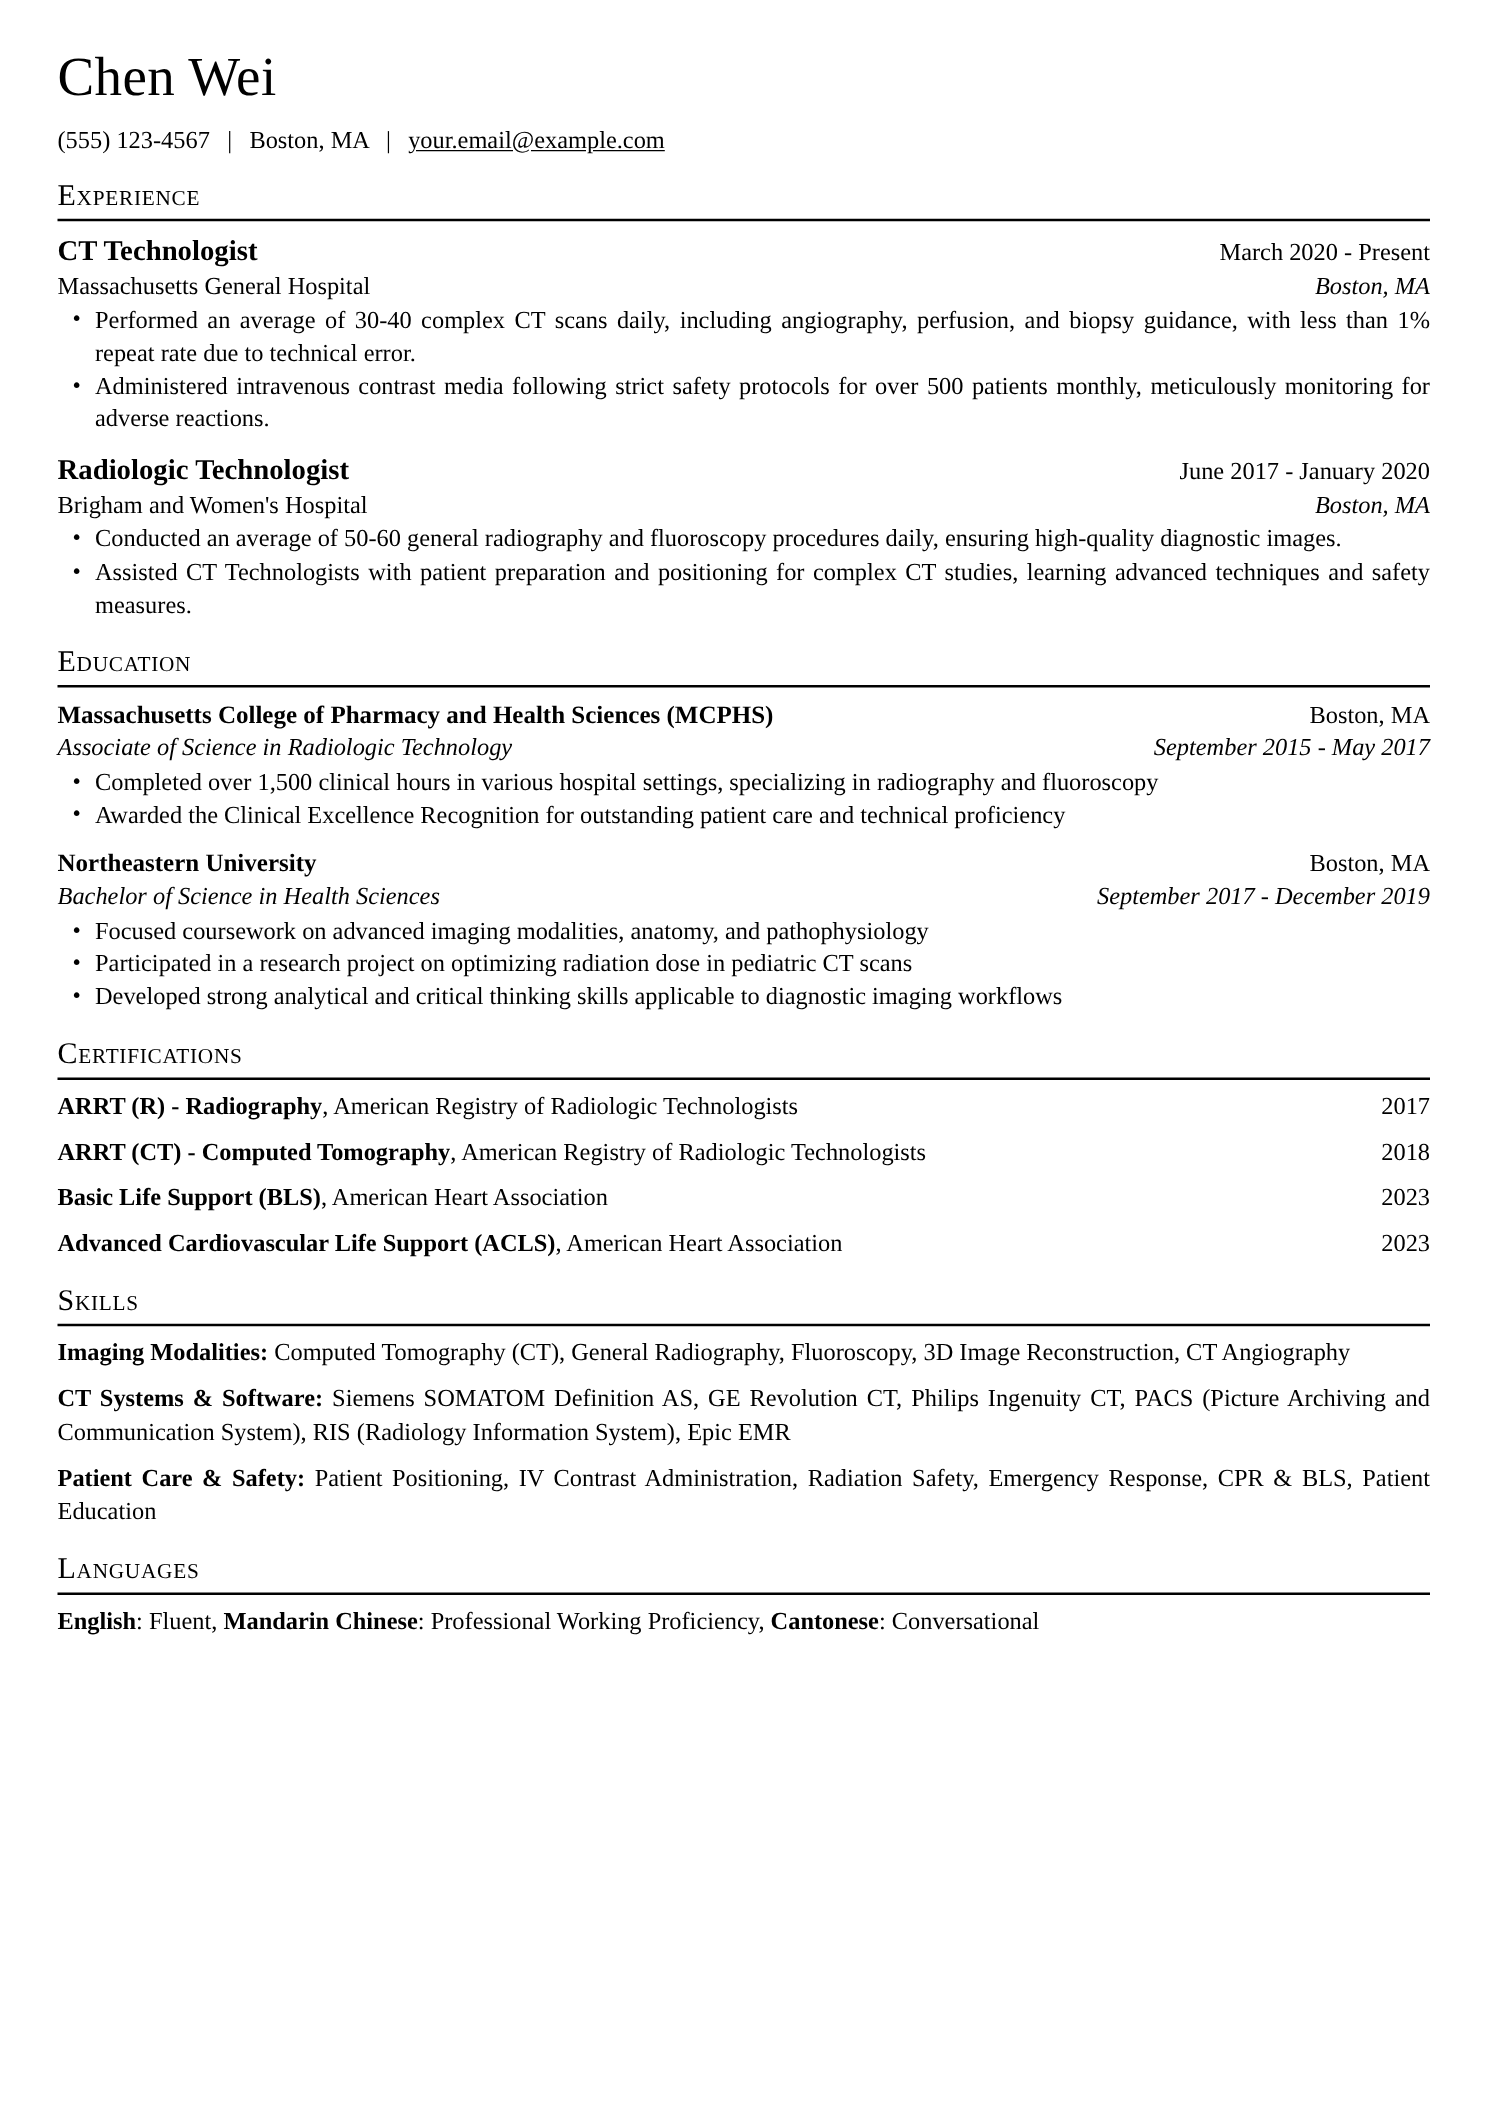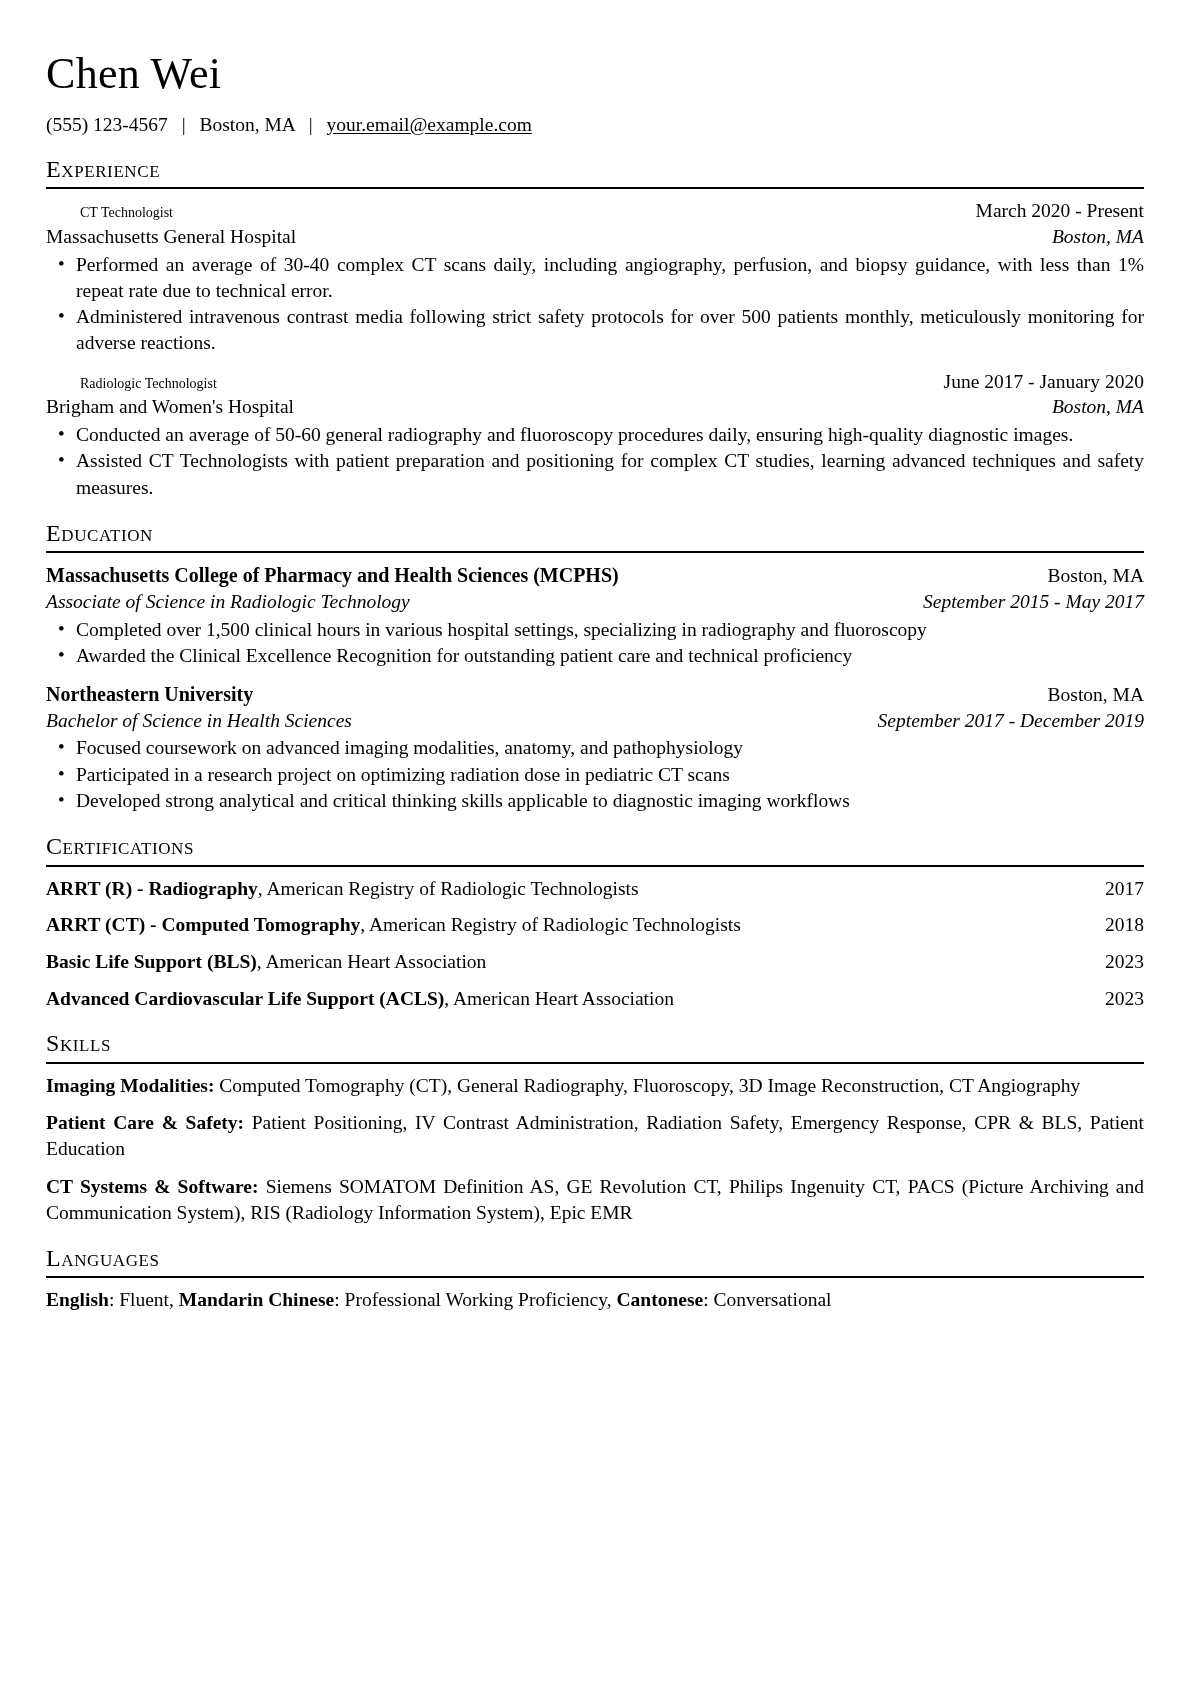--- a/index.html
+++ b/index.html
@@ -11,21 +11,21 @@
     width: 1190px;
     height: 1683px;
     font-family: "Liberation Serif", "DejaVu Serif", serif;
     color: #000000;
     -webkit-font-smoothing: antialiased;
   }
   .page {
     box-sizing: border-box;
     width: 1190px;
     height: 1638px;
-    padding: 44px 46px 40px 46px;
+    padding: 32px 46px 40px 46px;
     position: relative;
   }
 
   
   .name {
     font-size: 44px;
     font-weight: 400;
     letter-spacing: 0.3px;
     line-height: 1.08;
     margin: 6px 0 0 0;
@@ -68,21 +68,21 @@
     justify-content: space-between;
     align-items: baseline;
     line-height: 1.32;
   }
   .row .left { text-align: left; }
   .row .right { text-align: right; white-space: nowrap; padding-left: 18px; }
 
   .entry { margin-bottom: 2px; }
   .entry + .entry { margin-top: 12px; }
 
-  .entry-title { font-weight: normal; font-size: 14px; margin-left: 34px; }
+  .entry-title { font-weight: bold; font-size: 23px; }
   .entry-date  { font-size: 19.5px; }
   .entry-org   { font-size: 19.5px; }
   .entry-loc   { font-size: 19.5px; font-style: italic; }
 
   .edu-school  { font-weight: bold; font-size: 20px; }
   .edu-loc     { font-size: 19.5px; }
   .edu-degree  { font-style: italic; font-size: 19.5px; }
   .edu-date    { font-style: italic; font-size: 19.5px; }
 
   
@@ -248,22 +248,22 @@
       <div class="left"><span class="cert-name">Advanced Cardiovascular Life Support (ACLS)</span><span>, American Heart Association</span></div>
       <div class="cert-year">2023</div>
     </div>
   </div>
 
   <div class="section">
     <div class="section-title">Skills</div>
     <div class="rule"></div>
 
     <div class="skill-line"><span class="skill-cat">Imaging Modalities:</span><span> Computed Tomography (CT), General Radiography, Fluoroscopy, 3D Image Reconstruction, CT Angiography</span></div>
+    <div class="skill-line"><span class="skill-cat">CT Systems &amp; Software:</span><span> Siemens SOMATOM Definition AS, GE Revolution CT, Philips Ingenuity CT, PACS (Picture Archiving and Communication System), RIS (Radiology Information System), Epic EMR</span></div>
     <div class="skill-line"><span class="skill-cat">Patient Care &amp; Safety:</span><span> Patient Positioning, IV Contrast Administration, Radiation Safety, Emergency Response, CPR &amp; BLS, Patient Education</span></div>
-    <div class="skill-line"><span class="skill-cat">CT Systems &amp; Software:</span><span> Siemens SOMATOM Definition AS, GE Revolution CT, Philips Ingenuity CT, PACS (Picture Archiving and Communication System), RIS (Radiology Information System), Epic EMR</span></div>
   </div>
 
   <div class="section">
     <div class="section-title">Languages</div>
     <div class="rule"></div>
 
     <div class="lang-line"><span class="lang-name">English</span><span>: Fluent, </span><span class="lang-name">Mandarin Chinese</span><span>: Professional Working Proficiency, </span><span class="lang-name">Cantonese</span><span>: Conversational</span></div>
   </div>
 
 </div>

